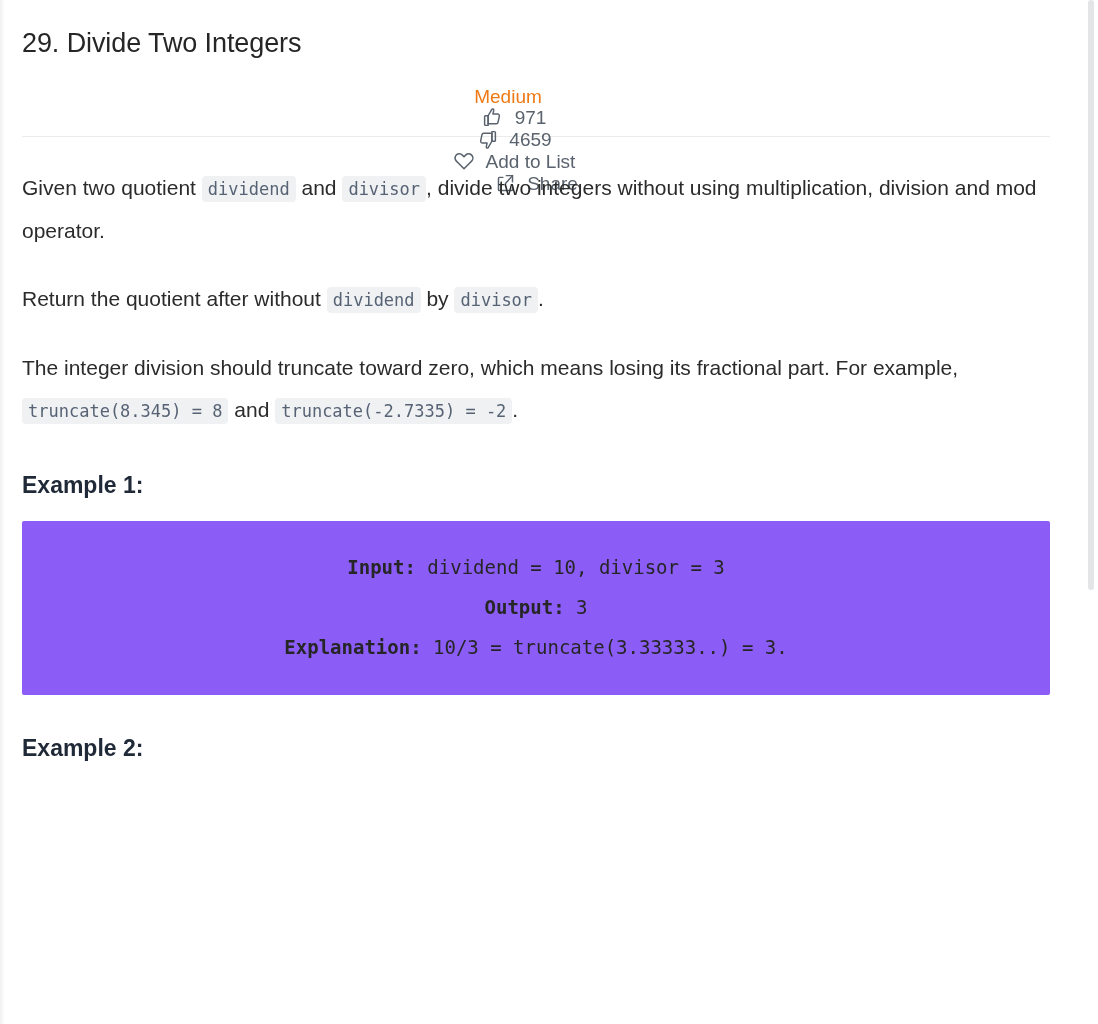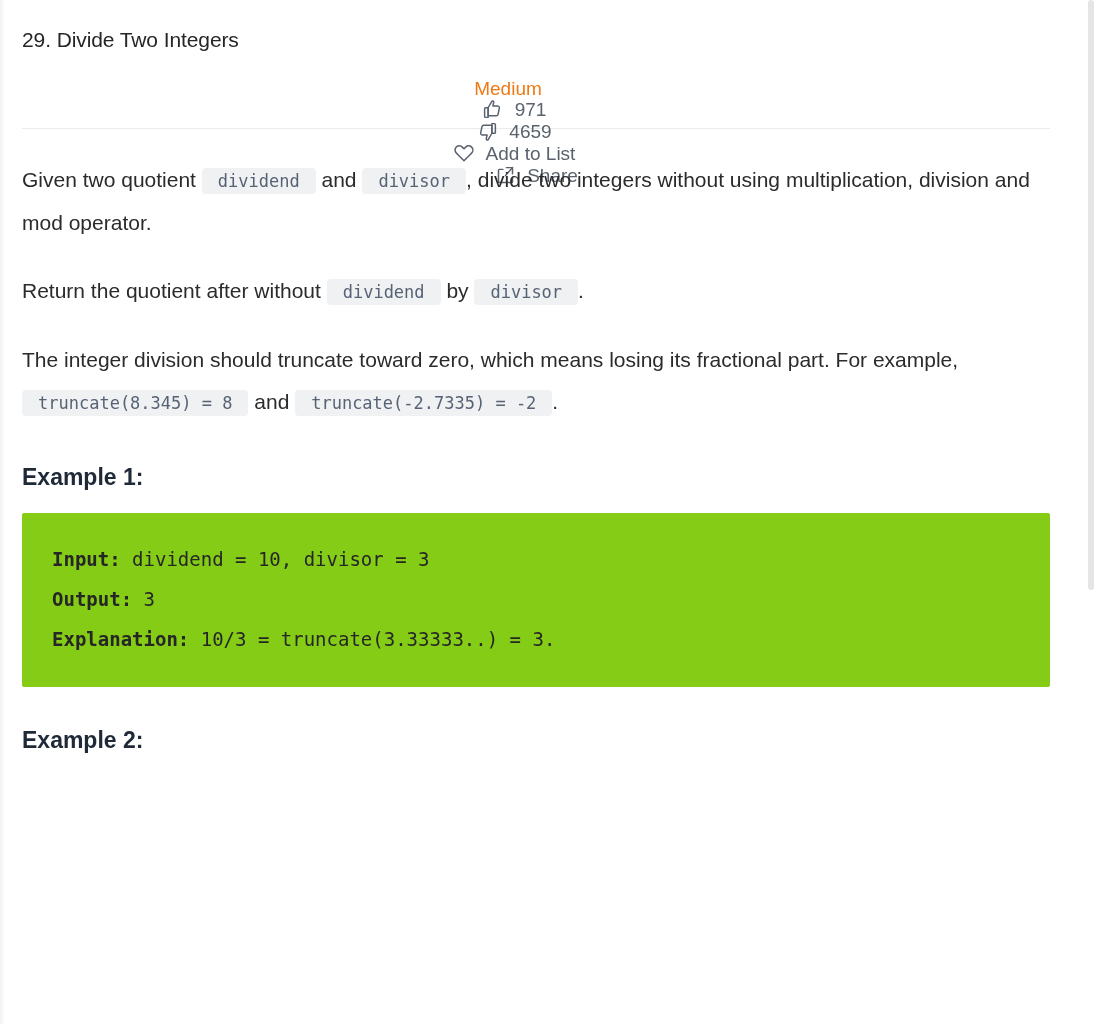--- a/index.html
+++ b/index.html
@@ -31,21 +31,21 @@
 
   .content {
     position: absolute;
     left: 0; top: 0;
     width: 1072px;
     padding: 22px 22px 0 22px;
   }
 
   
   .title {
-    font-size: 21px;
+    font-size: 27px;
     font-weight: 500;
     color: #262626;
     letter-spacing: -0.1px;
     line-height: 1.3;
     margin: 0 0 0 0;
     padding-top: 4px;
   }
 
   
   .actions {
@@ -99,46 +99,47 @@
     width: 1028px;
     margin-top: 26px;
   }
   .para.first { margin-top: 30px; }
 
   code.inline {
     font-family: "DejaVu Sans Mono", monospace;
     font-size: 17px;
     background: #eff1f3;
     color: #576375;
-    padding: 3px 16px;
+    padding: 3px 6px;
     border-radius: 4px;
     white-space: pre;
   }
 
   
   .ex-head {
     font-size: 23px;
     font-weight: bold;
     color: #1f2937;
     margin-top: 40px;
     width: 1028px;
   }
 
   
   .codeblock {
-    background: #84cc16;
+    background: #8b5cf6;
     width: 1028px;
     margin-top: 22px;
     padding: 26px 30px 28px 30px;
     border-radius: 2px;
     font-family: "DejaVu Sans Mono", monospace;
     font-size: 19px;
     line-height: 40px;
     color: #262626;
     white-space: pre-wrap;
+    text-align: center;
   }
   .codeblock .k { font-weight: bold; }
 
   
   .scrollbar-track {
     position: absolute;
     top: 0; right: 0;
     width: 16px; height: 1024px;
     background: #ffffff;
   }

